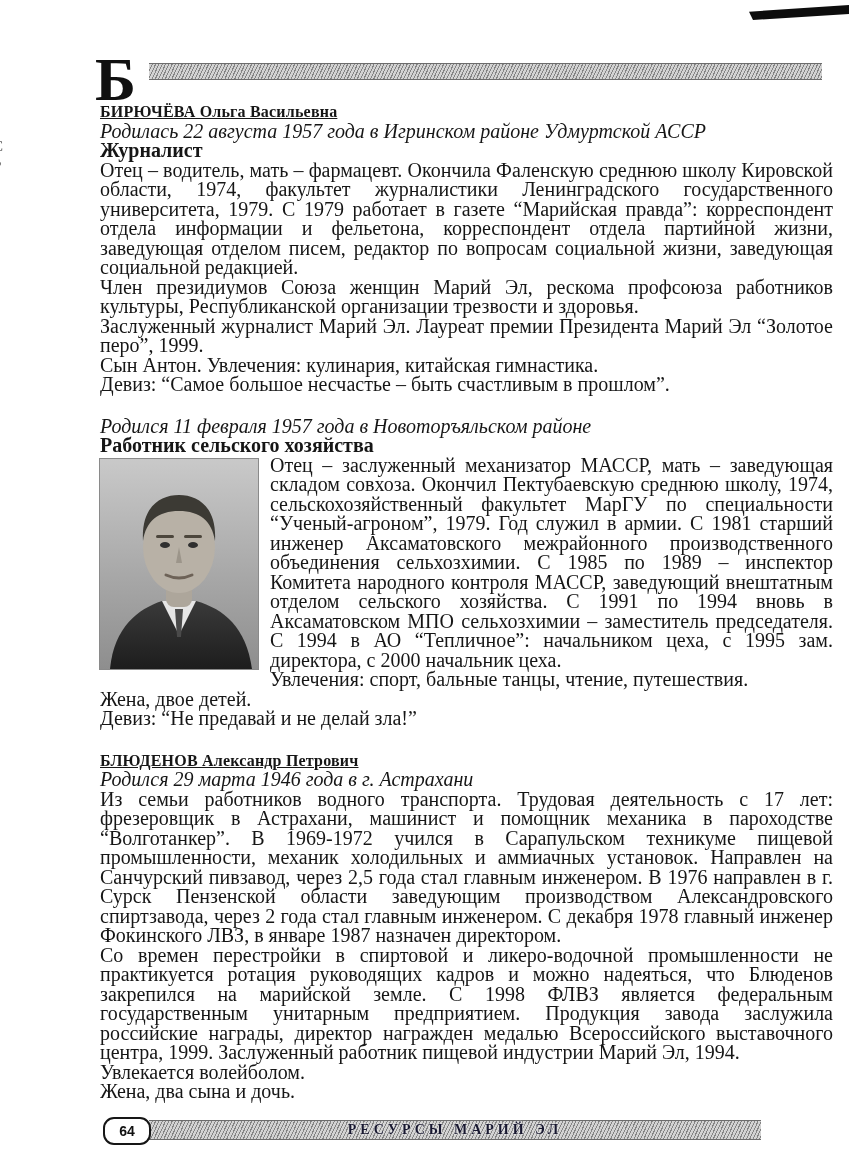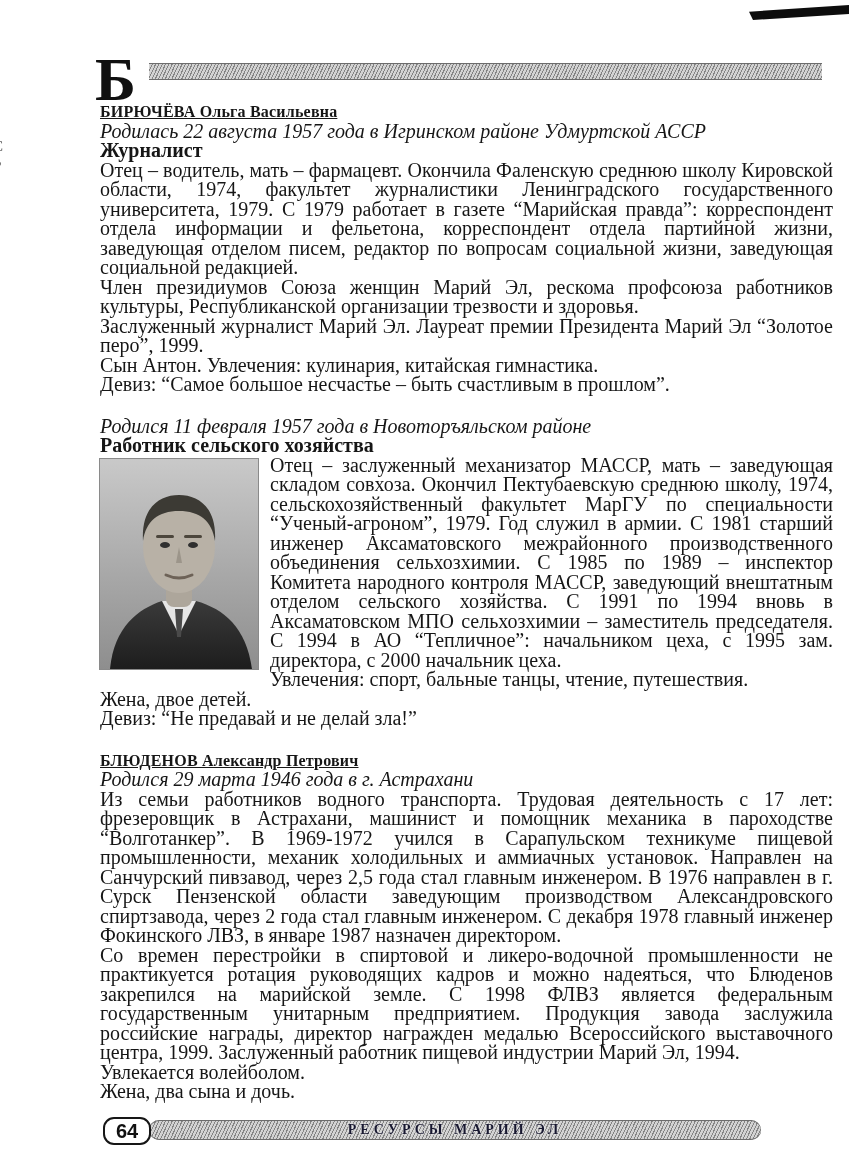--- a/index.html
+++ b/index.html
@@ -61,35 +61,35 @@
     box-shadow:0 0 0 1px #8a8a8a;
     background:#b5b5b5;
   }
   .photo svg{display:block;}
   
   .footer{
     position:absolute;left:103px;top:1117px;width:660px;height:26px;
   }
   .footer-bar{
     position:absolute;left:46px;top:3px;width:612px;height:20px;
-    display:flex;align-items:center;justify-content:center;border-radius:10px;
+    display:flex;align-items:center;justify-content:center;
   }
   .footer-title{
     font-size:14px;font-weight:bold;letter-spacing:4px;
     color:#181830;
     text-shadow:0 0 2px #f2f2f2,0 0 2px #f2f2f2;
     font-family:"Liberation Serif", serif;
   }
   .page-badge{
     position:absolute;left:0;top:0;
     width:44px;height:24px;
     background:#ffffff;border:2.5px solid #161616;border-radius:11px;
     display:flex;align-items:center;justify-content:center;
     font-family:"Liberation Sans", sans-serif;
-    font-size:20px;font-weight:bold;color:#111;
+    font-size:14px;font-weight:bold;color:#111;
     z-index:2;
   }
 </style>
 </head>
 <body>
 
 <div class="page">
 
   <div class="corner-mark"></div>
 

